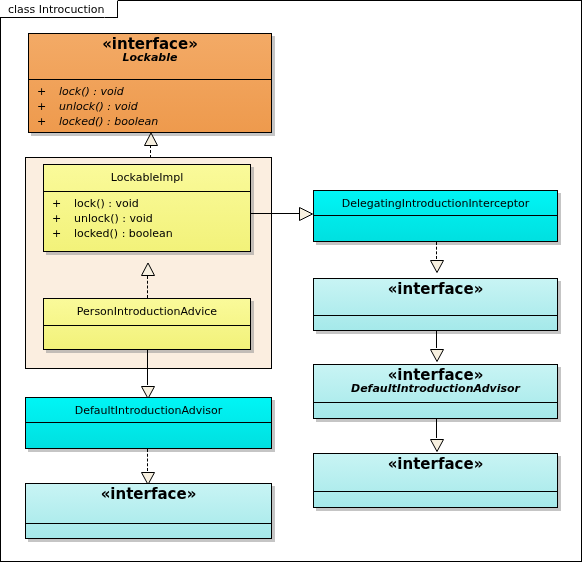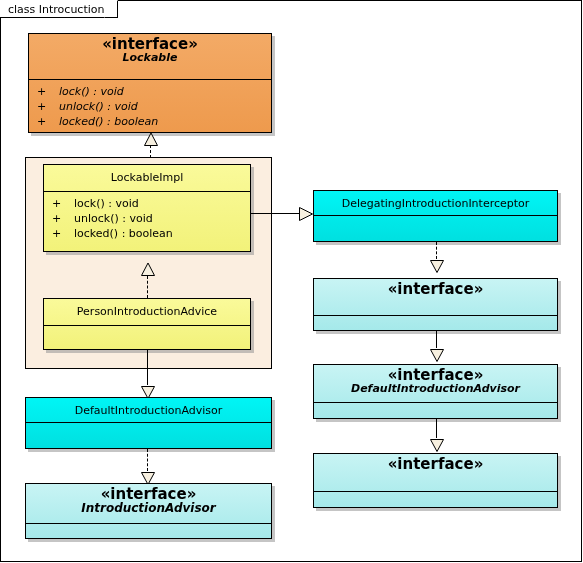--- a/index.html
+++ b/index.html
@@ -274,21 +274,20 @@
   <div class="conn dashed-v" style="left:147px; top:449px; height:22px;"></div>
   <div class="arrow-down-outline" style="left:141px; top:470px;">
     <svg width="14" height="13" viewBox="0 0 14 13">
       <polygon points="7,12.5 13.5,0.5 0.5,0.5" fill="#F7F0E0" stroke="#000" stroke-width="1"></polygon>
     </svg>
   </div>
 
   <div class="uml-box theme-lightcyan" style="left:25px; top:483px; width:247px; height:56px;">
     <div class="uml-head" style="height:40px;">
       <div class="stereotype">«interface»</div>
-      <div class="cname iface" style="font-size:12px;">IntroductionAdvisor</div>
     </div>
     <div class="uml-ops"></div>
   </div>
 
   <div class="conn h" style="left:251px; top:213px; width:48px;"></div>
   <div class="arrow-right-outline" style="left:299px; top:206px;">
     <svg width="14" height="14" viewBox="0 0 14 14">
       <polygon points="13.5,7 0.5,0.5 0.5,13.5" fill="#F7F0E0" stroke="#000" stroke-width="1"></polygon>
     </svg>
   </div>

